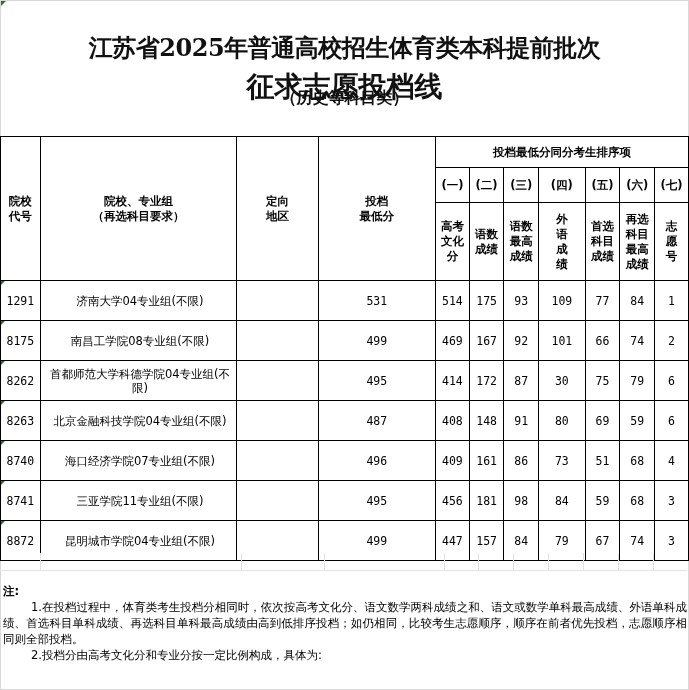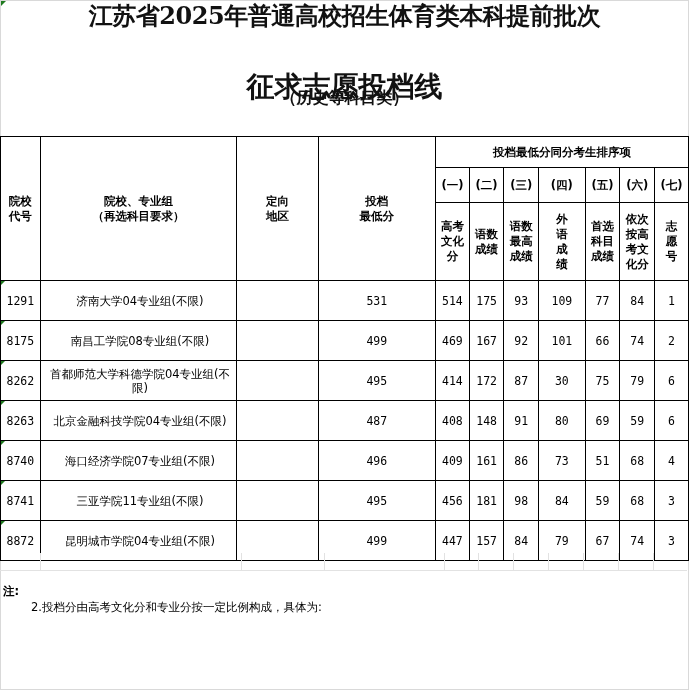--- a/index.html
+++ b/index.html
@@ -1,20 +1,20 @@
 <!DOCTYPE html>
 <html><head>
 <meta charset="utf-8">
 <style>
   html, body { margin:0; padding:0; background:#ffffff; }
   body { width:689px; height:690px; position:relative; overflow:hidden; font-family:"DejaVu Sans", sans-serif; color:#000; }
   .frame { position:absolute; left:0; top:0; width:687px; height:688px; border:1px solid #d9d9d9; }
   .corner { position:absolute; left:1px; top:1px; width:0; height:0; border-top:5px solid #1f7a1f; border-right:5px solid transparent; }
   .title { position:absolute; left:0; width:689px; text-align:center; font-family:"DejaVu Serif", serif; font-weight:bold; color:#111; }
-  .t1 { top:0; font-size:24px; letter-spacing:-0.5px; }
+  .t1 { top:32px; font-size:24px; letter-spacing:-0.5px; }
   .t2 { top:68px; font-size:28px; }
   .t3 { top:88px; font-size:16px; }
   table.grid { position:absolute; left:0; top:136px; border-collapse:collapse; table-layout:fixed; }
   table.grid td { border:1.5px solid #000; padding:0; text-align:center; vertical-align:middle; font-size:11.5px; }
   .hd { font-weight:bold; font-size:12px; line-height:15px; }
   .num { font-family:"DejaVu Sans Mono", monospace; font-size:11.5px; }
   .name { text-align:right; padding-left:3px !important; line-height:14px; }
   .code { position:relative; }
   .tri { position:absolute; left:0; top:0; width:0; height:0; border-top:4px solid #1f7a1f; border-right:4px solid transparent; }
   .blank-row { position:absolute; left:0; top:553px; width:687px; height:17px; }
@@ -77,21 +77,21 @@
     <td class="hd">(五)</td>
     <td class="hd">(六)</td>
     <td class="hd">(七)</td>
   </tr>
   <tr style="height:70px">
     <td class="hd" style="padding:0 2px">高考文化分</td>
     <td class="hd" style="padding:0 3px">语数成绩</td>
     <td class="hd" style="padding:16px 3px">语数最高成绩</td>
     <td class="hd" style="padding:0 17px">外语成绩</td>
     <td class="hd" style="padding:0 3px">首选科目成绩</td>
-    <td class="hd" style="padding:0 3px">依次按高考文化分</td>
+    <td class="hd" style="padding:0 3px">再选科目最高成绩</td>
     <td class="hd" style="padding:8px 9px">志愿号</td>
   </tr>
 
   <tr style="height:40px">
     <td class="num code"><span class="tri"></span><span>1291</span></td>
     <td class="name">济南大学04专业组(不限)</td>
     <td></td>
     <td class="num">531</td>
     <td class="num">514</td>
     <td class="num">175</td>
@@ -191,14 +191,15 @@
     <div style="left:513px"></div>
     <div style="left:548px"></div>
     <div style="left:583px"></div>
   <div style="left:618px"></div>
     <div style="left:653px"></div>
 </div>
 <div class="blank-line"></div>
 
 <div class="notes">
   <div class="label">注:</div>
+  <div class="ind">1.在投档过程中，体育类考生投档分相同时，依次按高考文化分、语文数学两科成绩之和、语文或数学单科最高成绩、外语单科成绩、首选科目单科成绩、再选科目单科最高成绩由高到低排序投档；如仍相同，比较考生志愿顺序，顺序在前者优先投档，志愿顺序相同则全部投档。</div>
   <div class="ind2">2.投档分由高考文化分和专业分按一定比例构成，具体为:</div>
 </div>
 
 </body></html>

